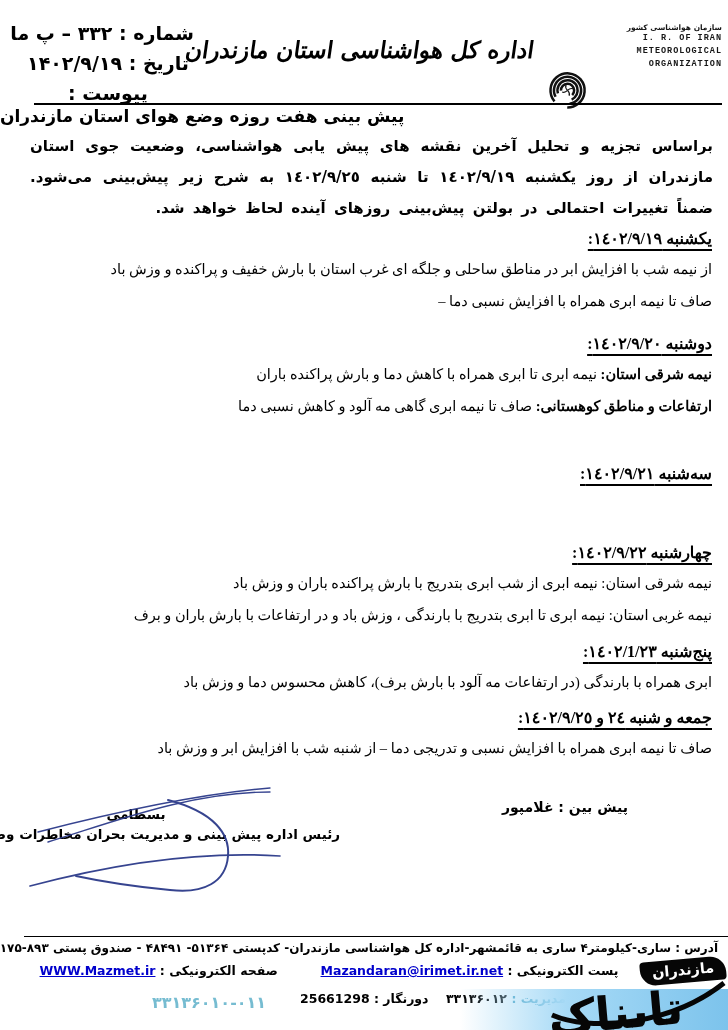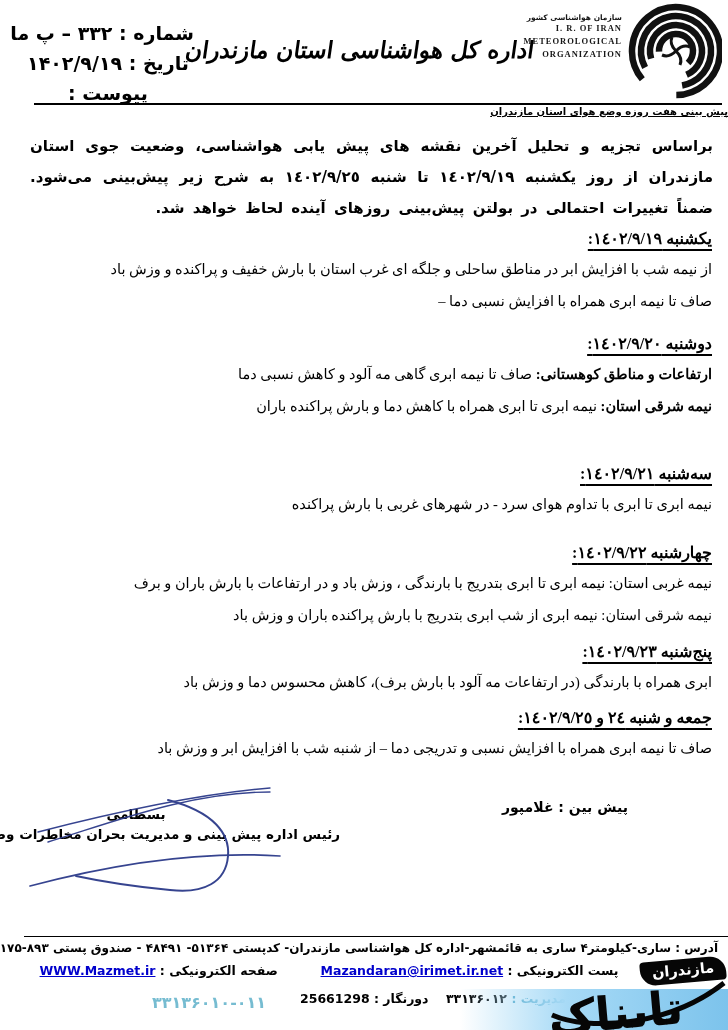--- a/index.html
+++ b/index.html
@@ -10,29 +10,29 @@
   }
   
   .hdr-fields{position:absolute;top:18px;left:22px;width:172px;text-align:center;direction:rtl;}
   .hdr-fields div{font-weight:bold;font-size:19px;line-height:30px;white-space:nowrap;}
   .org-calligraphy{
     position:absolute;top:36px;left:196px;width:336px;text-align:center;direction:rtl;
     font-family:"DejaVu Serif","DejaVu Sans",serif;
     font-size:23px;font-weight:bold;font-style:italic;white-space:nowrap;
     transform:skewX(6deg);
   }
-  .logo-block{position:absolute;top:1px;right:6px;width:206px;height:98px;display:flex;flex-direction:row;}
+  .logo-block{position:absolute;top:11px;right:6px;width:206px;height:98px;display:flex;flex-direction:column;}
   .logo-text{flex:1;text-align:right;direction:ltr;padding-top:12px;color:#171717;}
   .logo-text .fa{font-size:7.5px;font-weight:bold;direction:rtl;}
-  .logo-text .en{font-family:Liberation Serif, serif;font-weight:bold;font-size:8.5px;letter-spacing:1px;line-height:13px;}
+  .logo-text .en{font-family:Liberation Mono, monospace;font-weight:bold;font-size:8.5px;letter-spacing:1px;line-height:13px;}
   .logo-spiral{width:100px;height:98px;}
   .hr-top{position:absolute;top:103px;left:34px;right:6px;border-top:2px solid #000;}
   
-  .doc-title{position:absolute;top:106px;left:0;right:0;text-align:right;direction:rtl;
-    font-size:10px;font-weight:bold;text-decoration:underline;}
+  .doc-title{position:absolute;top:106px;left:0;right:0;text-align:left;direction:rtl;
+    font-size:17px;font-weight:bold;}
   .intro{position:absolute;top:131px;left:30px;right:15px;direction:rtl;text-align:justify;
     font-size:15px;font-weight:bold;line-height:31px;word-spacing:3px;}
   .day{position:absolute;left:16px;right:16px;direction:rtl;font-family:Liberation Serif, serif;}
   .day .day-h{font-size:16px;font-weight:bold;margin:0;display:inline-block;
     text-decoration:underline;text-underline-offset:5px;text-decoration-thickness:1.5px;}
   .day .line{margin-top:11px;font-size:14.5px;line-height:21px;white-space:nowrap;}
   .day .lbl{font-weight:bold;}
   
   .forecaster{position:absolute;top:799px;right:100px;direction:rtl;font-size:14px;font-weight:bold;}
   .signer{position:absolute;top:806px;left:30px;width:310px;direction:rtl;}
@@ -107,37 +107,36 @@
   <div class="intro">براساس تجزیه و تحلیل آخرین نقشه های پیش یابی هواشناسی، وضعیت جوی استان مازندران از روز یکشنبه ١٤٠٢/٩/١٩ تا شنبه ١٤٠٢/٩/٢٥ به شرح زیر پیش‌بینی می‌شود. ضمناً تغییرات احتمالی در بولتن پیش‌بینی روزهای آینده لحاظ خواهد شد.</div>
 
   <div class="day" style="top:229px">
     <span class="day-h">یکشنبه ١٤٠٢/٩/١٩:</span>
     <div class="line"><span class="lbl"></span><span>از نیمه شب با افزایش ابر در مناطق ساحلی و جلگه ای غرب استان با بارش خفیف و پراکنده و وزش باد</span></div>
     <div class="line"><span class="lbl"></span><span>صاف تا نیمه ابری همراه با افزایش نسبی دما –</span></div>
   </div>
 
   <div class="day" style="top:334px">
     <span class="day-h">دوشنبه ١٤٠٢/٩/٢٠:</span>
+    <div class="line"><span class="lbl">نیمه شرقی استان:</span><span> نیمه ابری تا ابری همراه با کاهش دما و بارش پراکنده باران</span></div>
     <div class="line"><span class="lbl">ارتفاعات و مناطق کوهستانی:</span><span> صاف تا نیمه ابری گاهی مه آلود و کاهش نسبی دما</span></div>
-    <div class="line"><span class="lbl">نیمه شرقی استان:</span><span> نیمه ابری تا ابری همراه با کاهش دما و بارش پراکنده باران</span></div>
   </div>
 
   <div class="day" style="top:464px">
     <span class="day-h">سه‌شنبه ١٤٠٢/٩/٢١:</span>
-    <div class="line"><span class="lbl"></span><span>نیمه ابری تا ابری با تداوم هوای سرد - در شهرهای غربی با بارش پراکنده</span></div>
   </div>
 
   <div class="day" style="top:543px">
     <span class="day-h">چهارشنبه ١٤٠٢/٩/٢٢:</span>
+    <div class="line"><span class="lbl"></span><span>نیمه شرقی استان: نیمه ابری از شب ابری بتدریج با بارش پراکنده باران و وزش باد</span></div>
     <div class="line"><span class="lbl"></span><span>نیمه غربی استان: نیمه ابری تا ابری بتدریج با بارندگی ، وزش باد و در ارتفاعات با بارش باران و برف</span></div>
-    <div class="line"><span class="lbl"></span><span>نیمه شرقی استان: نیمه ابری از شب ابری بتدریج با بارش پراکنده باران و وزش باد</span></div>
   </div>
 
   <div class="day" style="top:642px">
-    <span class="day-h">پنج‌شنبه ١٤٠٢/٩/٢٣:</span>
+    <span class="day-h">پنج‌شنبه ١٤٠٢/1/٢٣:</span>
     <div class="line"><span class="lbl"></span><span>ابری همراه با بارندگی (در ارتفاعات مه آلود با بارش برف)، کاهش محسوس دما و وزش باد</span></div>
   </div>
 
   <div class="day" style="top:708px">
     <span class="day-h">جمعه و شنبه ٢٤ و ١٤٠٢/٩/٢٥:</span>
     <div class="line"><span class="lbl"></span><span>صاف تا نیمه ابری همراه با افزایش نسبی و تدریجی دما – از شنبه شب با افزایش ابر و وزش باد</span></div>
   </div>
 
   <div class="forecaster">پیش بین : غلامپور</div>
 

